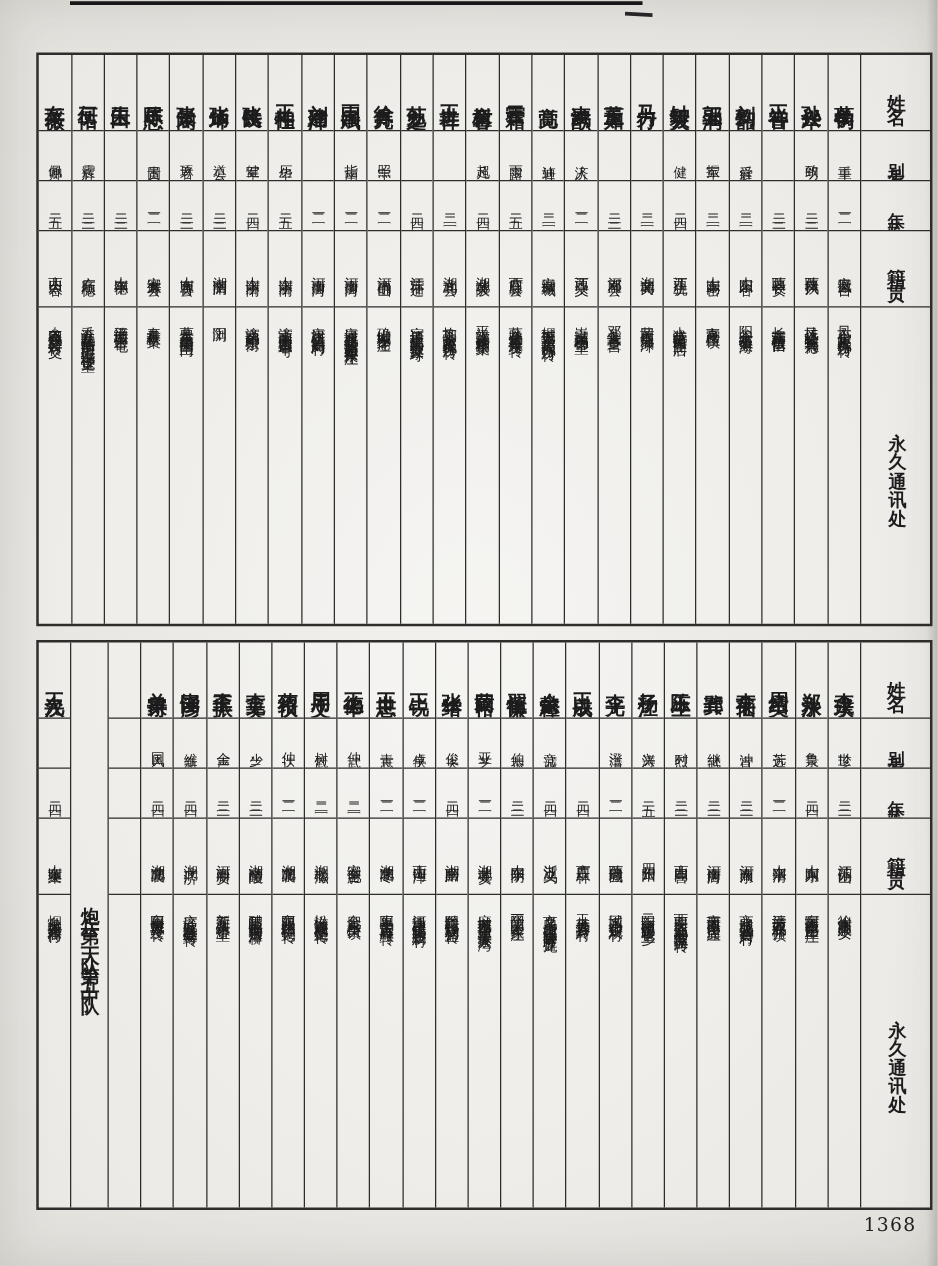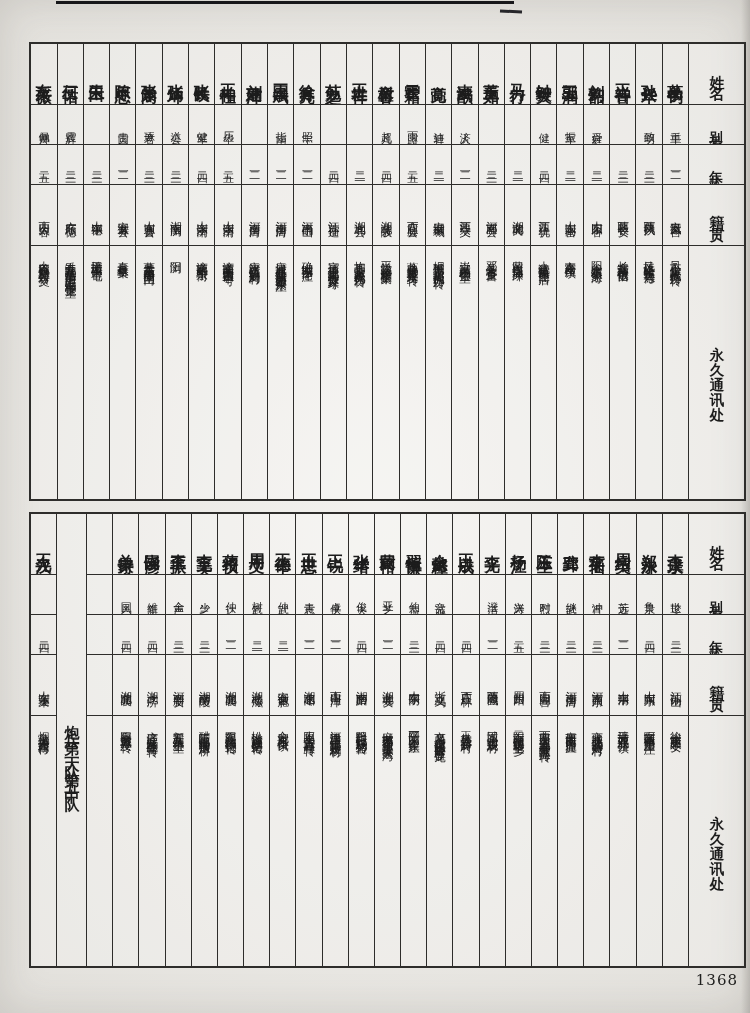--- a/index.html
+++ b/index.html
@@ -65,21 +65,21 @@
   .h-alias{font-size:13.5px;letter-spacing:6px;}
   .h-age{font-size:13.5px;letter-spacing:6px;}
   .h-native{font-size:15px;letter-spacing:12px;}
   .h-address{font-size:14.5px;letter-spacing:15px;}
   .hcell.cell-address{align-items:center;padding-top:0;}
 
   .unit-label{font-size:15px;font-weight:700;letter-spacing:8px;}
 
   .page-number{
     position:absolute;left:686px;top:971px;width:52px;
-    font-size:15px;letter-spacing:1px;color:#20201f;text-align:right;
+    font-size:15px;letter-spacing:1px;color:#20201f;text-align:center;
     font-family:"DejaVu Serif","Liberation Serif",serif;
   }
 </style>
 </head>
 <body>
 
 <div class="page">
   <div class="artifact-top"></div>
   <div class="artifact-top2"></div>
   <div class="edge-shade"></div>

